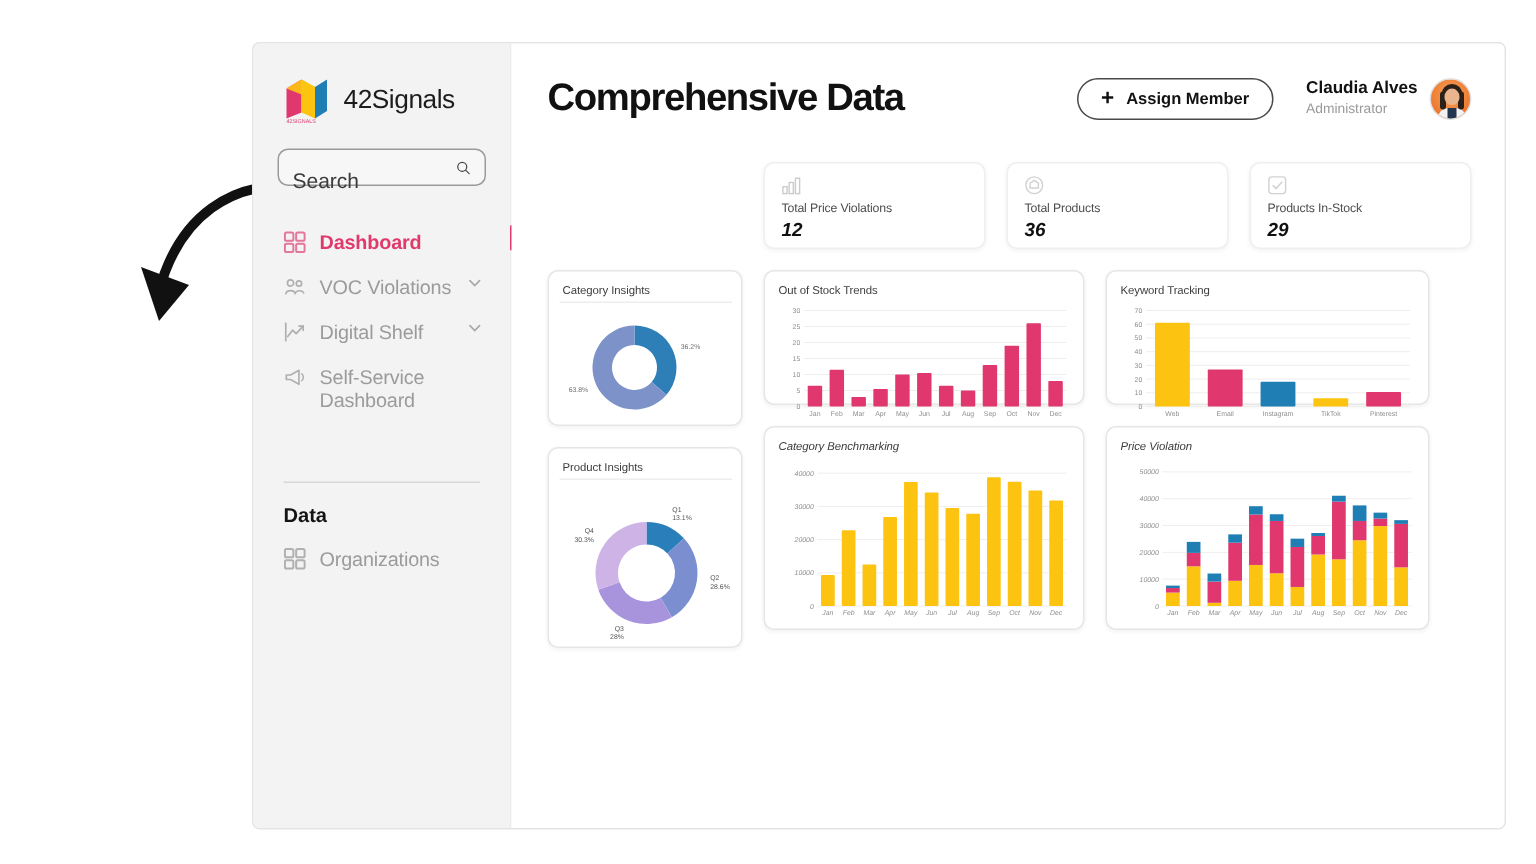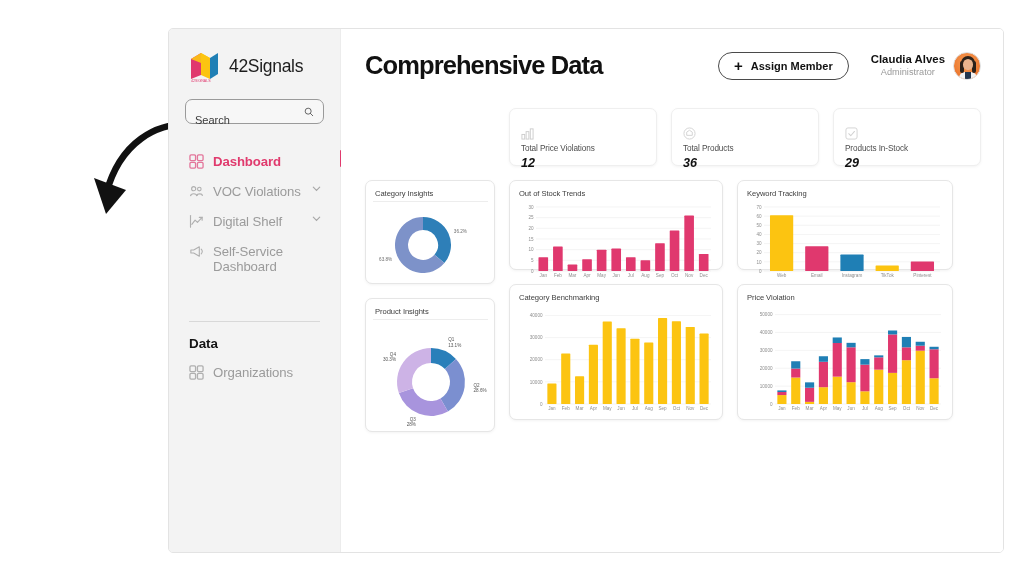--- a/index.html
+++ b/index.html
@@ -34,21 +34,21 @@
   }
   .brand { display:flex; align-items:center; gap:9px; padding-left:6px; margin-bottom: 16px; }
   .brand-name { font-size: 17.5px; font-weight: 500; color:#1c1c1c; letter-spacing:-0.3px; }
   .logo-cube { width: 31px; height: 34px; position: relative; }
 
   .search-box {
     display:flex; align-items:center; justify-content:space-between;
     height: 25px; border:1.5px solid #9a9a9a; border-radius:7px;
     background:#f7f7f7; padding: 0 9px; margin: 0 2px 22px 2px;
   }
-  .search-placeholder { font-size:11px; color:#3b3b3b;margin-top:17px; }
+  .search-placeholder { font-size:14px; color:#3b3b3b;margin-top:17px; }
 
   .nav-item {
     display:flex; align-items:flex-start; gap:9px;
     padding: 7px 4px 7px 6px; border-radius:6px; position:relative;
     font-size: 13.2px; color:#9b9b9b; letter-spacing:-0.1px;
   }
   .nav-item .nav-label { line-height:15px; padding-top:1px; }
   .nav-item.active { color:#e03a6d; font-weight:700; }
   .nav-item.active .active-bar {
     position:absolute; right:-16px; top:4px; width:2.5px; height:17px;
@@ -66,41 +66,41 @@
   #topbar { display:flex; align-items:center; margin-bottom: 28px; }
   #page-title { font-size: 25.5px; font-weight: 800; color:#111; letter-spacing:-0.9px; }
   #topright { margin-left:auto; display:flex; align-items:center; gap:22px; }
   #assign-btn {
     display:flex; align-items:center; gap:8px;
     height:28px; padding: 0 15px; border:1px solid #4a4a4a; border-radius:14px;
     background:#fff; font-size:11px; font-weight:600; color:#111; cursor:pointer;
   }
   .plus { font-size:15px; font-weight:700; line-height:1; margin-top:-1px; }
   #userbox { display:flex; align-items:center; gap:8px; }
-  .user-txt { text-align:center; }
+  .user-txt { text-align:left; }
   .user-name { font-size:11.4px; font-weight:700; color:#111; line-height:13px; }
   .user-role { font-size:9.2px; color:#9a9a9a; line-height:12px; }
   .avatar {
     width:28px; height:28px; border-radius:50%;
     background: radial-gradient(circle at 50% 38%, #f6a25b 0%, #ee7b32 65%, #e2692a 100%);
     position:relative; overflow:hidden; border:1px solid #e0e0e0;
   }
   .avatar .face { position:absolute; left:9px; top:6px; width:10px; height:11px; border-radius:50% 50% 45% 45%; background:#e9b48e; }
   .avatar .hair { position:absolute; left:7px; top:3px; width:14px; height:10px; border-radius:7px 7px 3px 3px; background:#2b2119; }
   .avatar .hair2 { position:absolute; left:6px; top:8px; width:4px; height:12px; border-radius:3px; background:#2b2119; }
   .avatar .hair3 { position:absolute; left:18px; top:8px; width:4px; height:12px; border-radius:3px; background:#2b2119; }
   .avatar .body { position:absolute; left:5px; top:19px; width:18px; height:11px; border-radius:6px 6px 0 0; background:#f2f2f2; }
   .avatar .shirt { position:absolute; left:11px; top:19px; width:6px; height:11px; background:#23364d; }
 
   
   #stats { display:flex; gap:14px; margin-left: 144px; margin-bottom: 14px; }
   .stat-card {
     flex:1; height:58px; background:#fff; border:1px solid #efefef; border-radius:7px;
     box-shadow: 0 1px 3px rgba(0,0,0,0.05);
-    padding: 18px 11px 0 11px;
+    padding: 8px 11px 0 11px;
   }
   .stat-ico { width:13px; height:13px; opacity:.45; margin-bottom:4px; }
   .stat-label { font-size:8.2px; color:#4d4d4d; letter-spacing:-0.1px; line-height:10px; }
   .stat-value { font-size:12.6px; font-weight:700; color:#111; margin-top:2px;font-style:italic; }
 
   
   #grid { display:flex; gap:14px; }
   .col { display:flex; flex-direction:column; gap:14px; }
   .col-left  { width: 130px; }
   .col-mid   { width: 214px; }
@@ -109,21 +109,21 @@
   .card {
     background:#fff; border:1px solid #e6e6e6; border-radius:7px;
     box-shadow: 0 1px 3px rgba(0,0,0,0.05);
     padding: 8px 8px 6px 9px; position:relative;
   }
   .card-title { font-size:7.6px; color:#3d3d3d; letter-spacing:-0.05px; margin-bottom:3px; }
   .card-rule { height:1px; background:#ededed; margin: 0 -2px 2px -2px; }
   .donut-card { height: 104px; }
   .donut-card.tall { height: 134px; }
   .chart-card { height: 90px; }
-  .chart-card.tall { height: 136px; }
+  .chart-card.tall { height: 136px; font-style: italic; }
 
   svg { display:block; }
   .tick { font-size:4.6px; fill:#8e8e8e; font-family:"Liberation Sans", sans-serif; }
   .xtick { font-size:4.6px; fill:#8e8e8e; font-family:"Liberation Sans", sans-serif; text-anchor:middle; }
   .dlabel { font-size:4.6px; fill:#6e6e6e; font-family:"Liberation Sans", sans-serif; }
   .dlabel-b { font-size:4.6px; fill:#555; font-family:"Liberation Sans", sans-serif; }
 </style>
 </head>
 <body>
 

